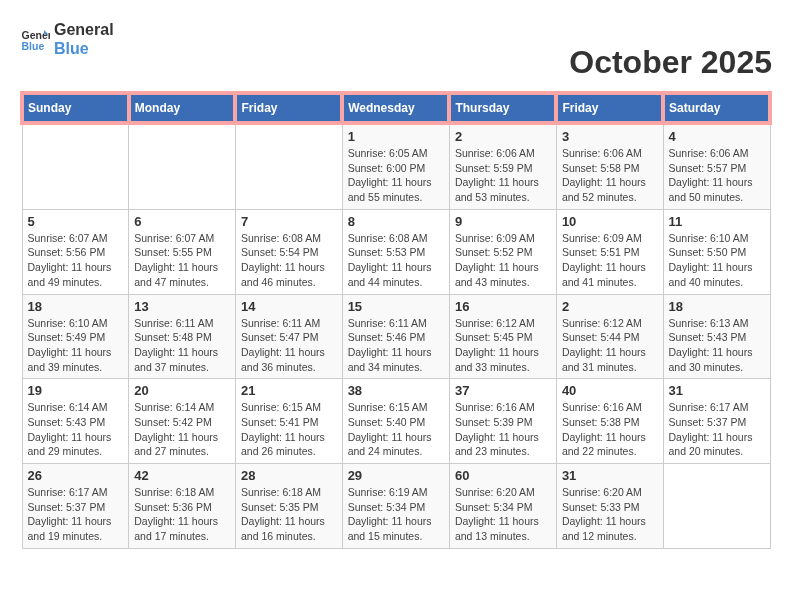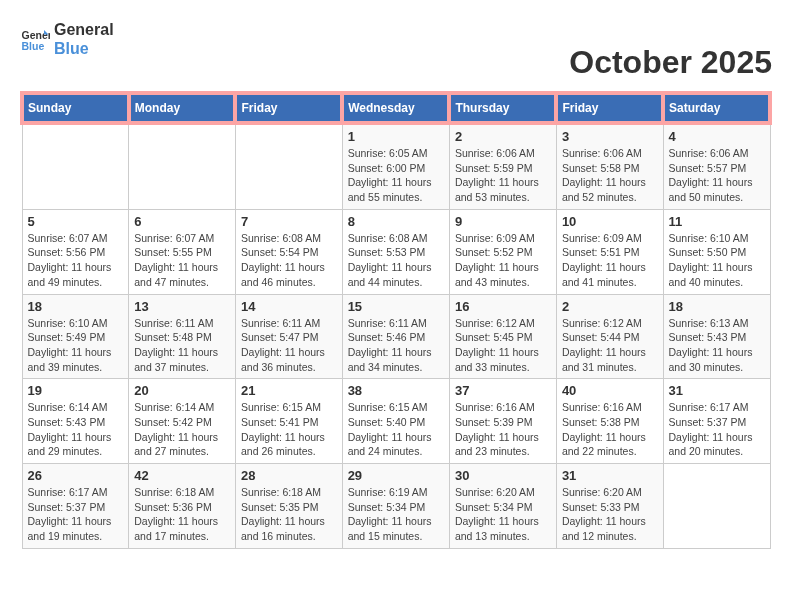--- a/index.html
+++ b/index.html
@@ -234,21 +234,21 @@
         </td>
         <td>
           <span class="day-number">28</span>
           <div class="day-info">Sunrise: 6:18 AM<br>Sunset: 5:35 PM<br>Daylight: 11 hours<br>and 16 minutes.</div>
         </td>
         <td>
           <span class="day-number">29</span>
           <div class="day-info">Sunrise: 6:19 AM<br>Sunset: 5:34 PM<br>Daylight: 11 hours<br>and 15 minutes.</div>
         </td>
         <td>
-          <span class="day-number">30</span>
+          <span class="day-number">60</span>
           <div class="day-info">Sunrise: 6:20 AM<br>Sunset: 5:34 PM<br>Daylight: 11 hours<br>and 13 minutes.</div>
         </td>
         <td>
           <span class="day-number">31</span>
           <div class="day-info">Sunrise: 6:20 AM<br>Sunset: 5:33 PM<br>Daylight: 11 hours<br>and 12 minutes.</div>
         </td>
         <td class="empty-cell"></td>
       </tr>
     </tbody>
 </table>

